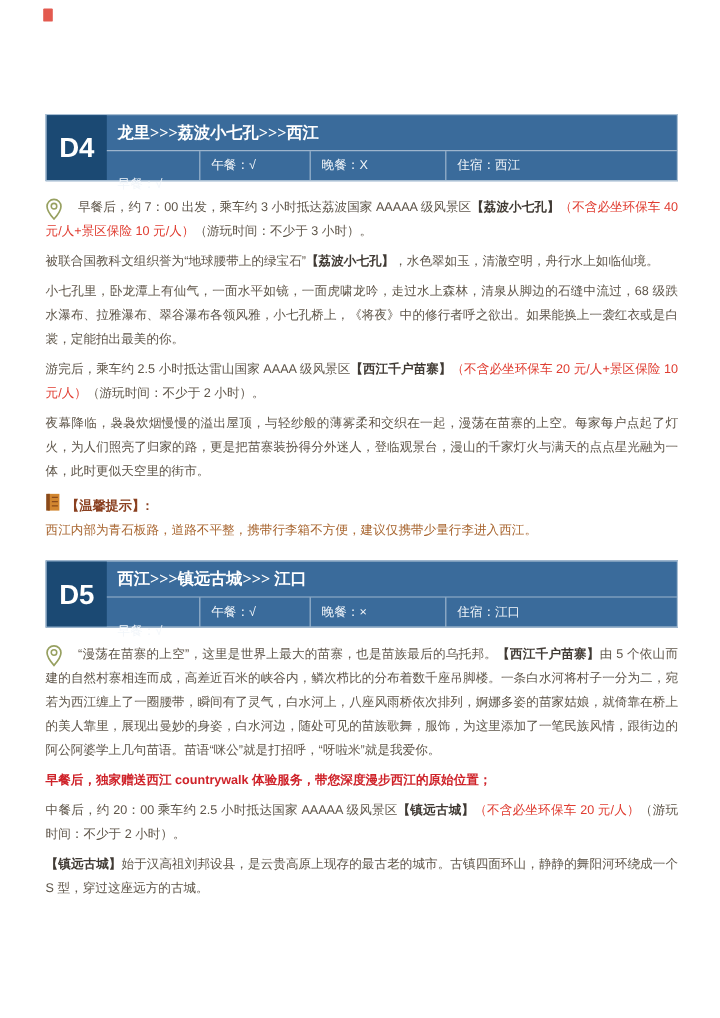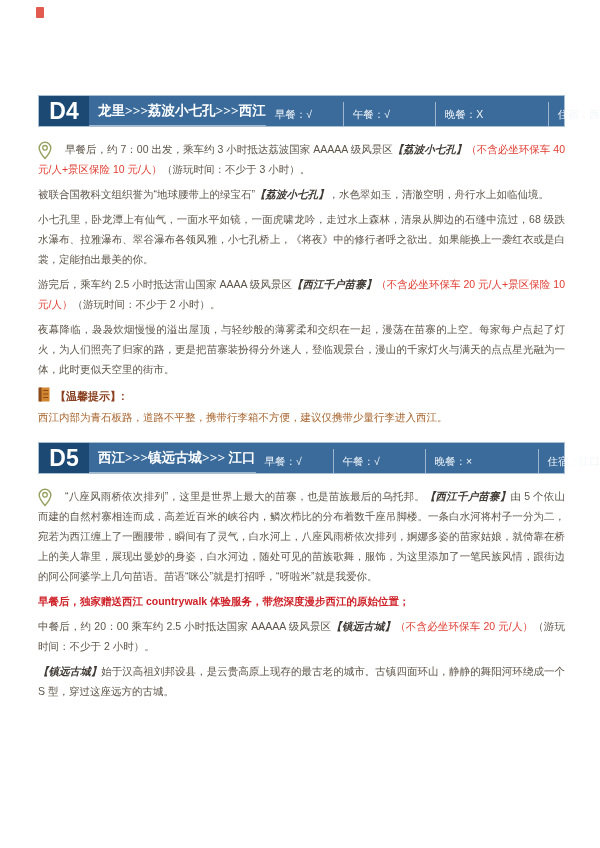--- a/index.html
+++ b/index.html
@@ -6,37 +6,37 @@
   .page{position:relative;width:600px;height:848px;background:#ffffff;overflow:hidden;
         font-family:"Liberation Sans",sans-serif;}
   .corner-mark{position:absolute;left:36px;top:7px;width:8px;height:11px;border-radius:1px;
         background:#e0483c;opacity:.9;}
   .content{position:absolute;left:38px;top:95px;width:527px;}
 
   
   .daybar{display:flex;background:#3a6b9b;border:1px solid #a9bfd3;margin-bottom:12px;}
   .dlabel{width:50px;background:#1b4973;color:#ffffff;font-weight:bold;font-size:23px;
         display:flex;align-items:center;justify-content:center;letter-spacing:0px;}
-  .dmain{flex:1;display:flex;flex-direction:row;min-width:0;align-items:flex-end;}
+  .dmain{flex:1;display:flex;flex-direction:column;min-width:0;}
   .dtitle{height:29px;line-height:29px;padding-left:9px;color:#ffffff;font-weight:bold;
         font-size:13.5px;font-family:"Liberation Serif",serif;
         border-bottom:1px solid rgba(255,255,255,.5);white-space:nowrap;}
   .dmeals{display:flex;height:24px;line-height:24px;color:#f2f6fa;font-size:10.5px;}
   .dmeal{padding-left:9px;white-space:nowrap;box-sizing:border-box;}
   .dmeal+.dmeal{border-left:1px solid rgba(255,255,255,.5);}
-  .mw1{width:77px;}.mw2{width:92px;}.mw3{width:113px;}.mw4{flex:1;}
+  .mw1{width:77px;margin-top:16px;}.mw2{width:92px;}.mw3{width:113px;}.mw4{flex:1;}
 
   
   p.body{font-size:10.5px;line-height:20px;color:#5e5549;margin:0 0 5px 0;
         text-align:justify;}
   p.body.nopin{ text-indent:0;}
   .pinpara{position:relative;text-indent:27px;}
   .pin-ico{position:absolute;left:0;top:2px;text-indent:0;}
   .sg-n{}
-  .sg-b{color:#403a34;font-weight:bold;font-style:italic;}
+  .sg-b{color:#403a34;font-weight:bold;}
   .sg-r{color:#e03c30;}
   .sg-rb{color:#cf2229;font-weight:bold;}
   .redline{margin:9px 0 8px 0;}
 
   
   .tips-head{display:flex;align-items:center;margin:8px 0 3px 0;}
   .tips-ico{margin-right:5px;display:inline-block;}
   .tips-label{color:#8a4020;font-weight:bold;font-size:11px;text-align:right;}
   .tip-line1{font-size:10.5px;line-height:17px;color:#b24c28;margin:0 0 3px 0;}
   .tip-line2{font-size:10.5px;line-height:17px;color:#a8652f;margin:0 0 16px 0;}
@@ -96,19 +96,19 @@
           <div class="dmeal mw4">住宿：江口</div>
         </div>
       </div>
     </div>
 
     <p class="body pinpara">
       <span class="pin-ico"><svg width="14" height="19" viewBox="0 0 14 19">
             <path d="M7 1.2 C3.7 1.2 1.2 3.8 1.2 7 C1.2 11 7 17.5 7 17.5 C7 17.5 12.8 11 12.8 7 C12.8 3.8 10.3 1.2 7 1.2 Z" fill="none" stroke="#97a060" stroke-width="1.4"></path>
             <circle cx="7" cy="6.8" r="2.3" fill="none" stroke="#97a060" stroke-width="1.3"></circle>
           </svg></span>
-    <span class="sg-n">“八座风雨桥依次排列”，这里是世界上最大的苗寨，也是苗族最后的乌托邦。</span><span class="sg-b">【西江千户苗寨】</span><span class="sg-n">由 5 个依山而建的自然村寨相连而成，高差近百米的峡谷内，鳞次栉比的分布着数千座吊脚楼。一条白水河将村子一分为二，宛若为西江缠上了一圈腰带，瞬间有了灵气，白水河上，八座风雨桥依次排列，婀娜多姿的苗家姑娘，就倚靠在桥上的美人靠里，展现出曼妙的身姿，白水河边，随处可见的苗族歌舞，服饰，为这里添加了一笔民族风情，跟街边的阿公阿婆学上几句苗语。苗语“咪公”就是打招呼，“呀啦米”就是我爱你。</span></p>
+    <span class="sg-n">“漫荡在苗寨的上空”，这里是世界上最大的苗寨，也是苗族最后的乌托邦。</span><span class="sg-b">【西江千户苗寨】</span><span class="sg-n">由 5 个依山而建的自然村寨相连而成，高差近百米的峡谷内，鳞次栉比的分布着数千座吊脚楼。一条白水河将村子一分为二，宛若为西江缠上了一圈腰带，瞬间有了灵气，白水河上，八座风雨桥依次排列，婀娜多姿的苗家姑娘，就倚靠在桥上的美人靠里，展现出曼妙的身姿，白水河边，随处可见的苗族歌舞，服饰，为这里添加了一笔民族风情，跟街边的阿公阿婆学上几句苗语。苗语“咪公”就是打招呼，“呀啦米”就是我爱你。</span></p>
     <p class="body nopin redline"><span class="sg-rb">早餐后，独家赠送西江 countrywalk 体验服务，带您深度漫步西江的原始位置；</span></p>
     <p class="body nopin"><span class="sg-n">中餐后，约 20：00 乘车约 2.5 小时抵达国家 AAAAA 级风景区</span><span class="sg-b">【镇远古城】</span><span class="sg-r">（不含必坐环保车 20 元/人）</span><span class="sg-n">（游玩时间：不少于 2 小时）。</span></p>
     <p class="body nopin"><span class="sg-b">【镇远古城】</span><span class="sg-n">始于汉高祖刘邦设县，是云贵高原上现存的最古老的城市。古镇四面环山，静静的舞阳河环绕成一个 S 型，穿过这座远方的古城。</span></p>
 
   </div>
 </div>
 
 </body></html>

